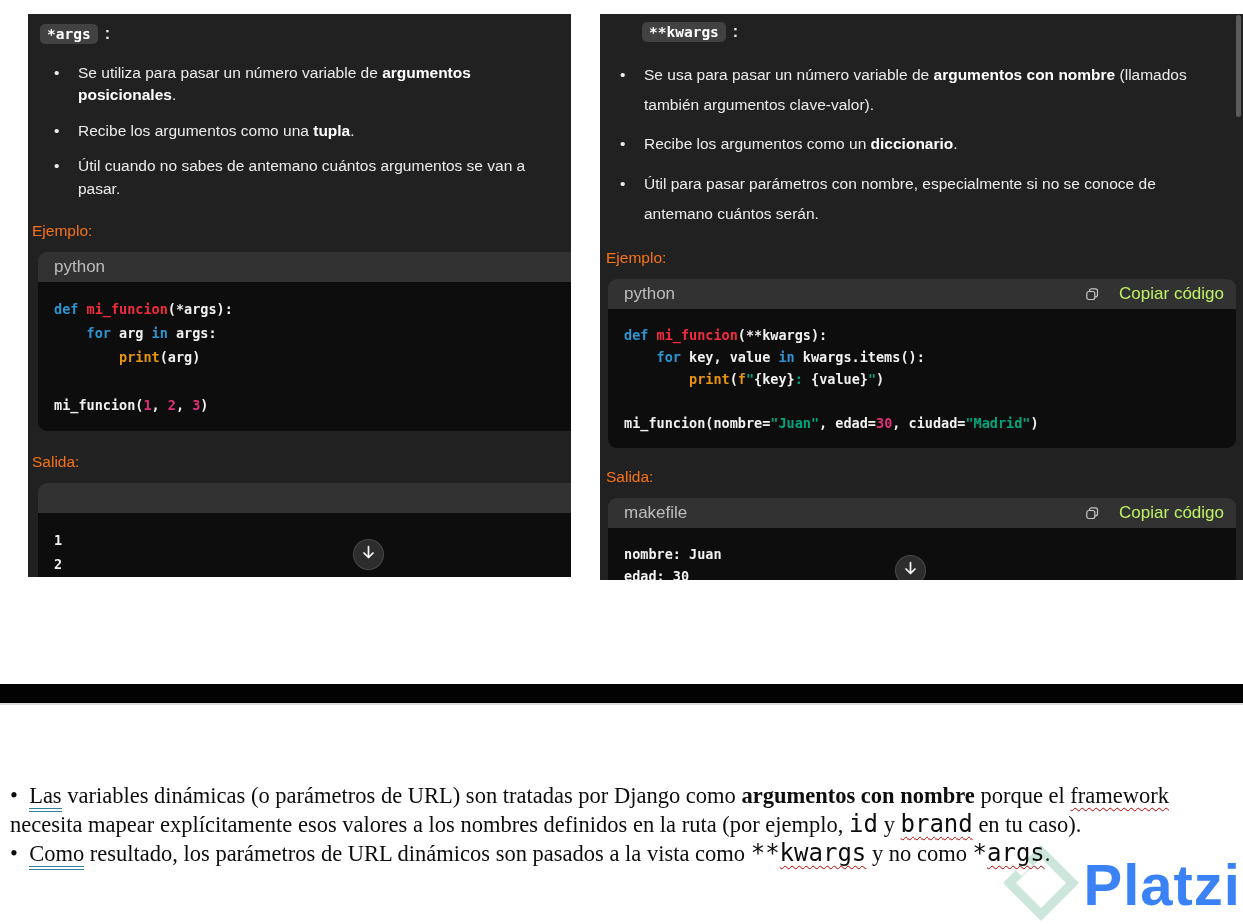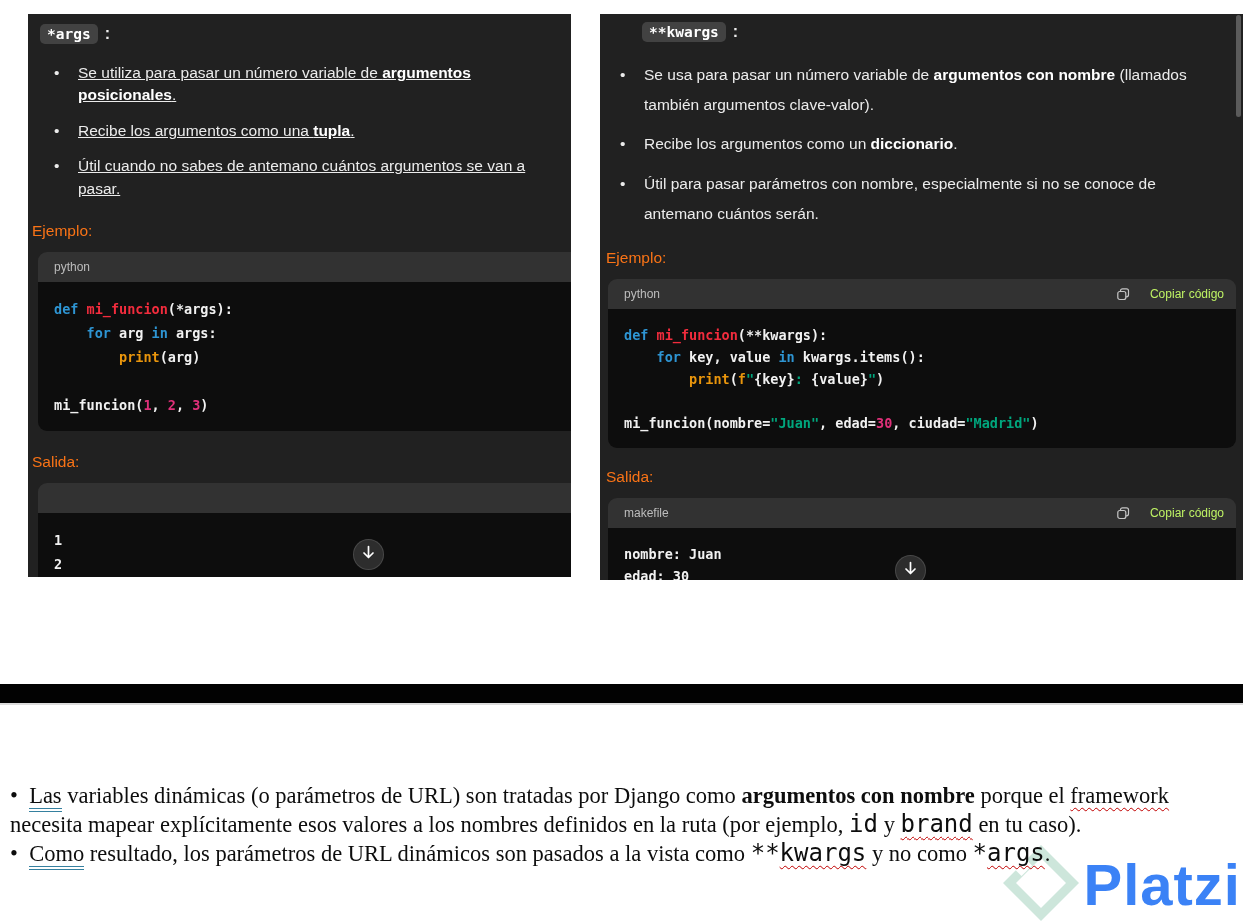--- a/index.html
+++ b/index.html
@@ -21,34 +21,34 @@
   .code-chip{
     font-family:"DejaVu Sans Mono",monospace;font-size:14.5px;font-weight:700;
     background:#424242;color:#ffffff;padding:2px 7px;border-radius:5px;
   }
   .chip-suffix{margin-left:7px;font-weight:700;color:#ececec;font-size:16px;}
 
   .bullets{margin-top:18px;}
   #left-panel .bullets{margin-left:24px;margin-right:10px;}
   #right-panel .bullets{margin-left:18px;margin-right:14px;}
   .bullet-item{position:relative;padding-left:26px;}
-  #left-panel .bullet-item{margin-bottom:13px;line-height:1.45;text-decoration:underline;}
+  #left-panel .bullet-item{margin-bottom:13px;line-height:1.45;}
   #right-panel .bullet-item{margin-bottom:9px;line-height:1.95;}
   .bullet-item::before{content:"\2022";position:absolute;left:2px;top:0;color:#ececec;}
 
   .section-label{color:#f97316;}
   #left-panel .section-label{margin:22px 0 0 4px;}
   #right-panel .section-label{margin:20px 0 0 6px;}
 
   .code-block{margin-top:12px;border-radius:9px;}
   #left-panel .code-block{margin-left:10px;width:640px;}
   #right-panel .code-block{margin-left:8px;margin-right:7px;}
   .code-header{
     height:30px;display:flex;align-items:center;justify-content:space-between;
-    background:#323232;color:#bdbdbd;font-size:12px;padding:0 12px 0 16px;
+    background:#323232;color:#bdbdbd;font-size:17px;padding:0 12px 0 16px;
     border-radius:9px 9px 0 0;
   }
   .copy-btn{display:flex;align-items:center;gap:20px;color:#bef264;cursor:pointer;}
   .copy-btn svg{display:block;}
   .code-body{
     background:#0d0d0d;border-radius:0 0 9px 9px;
     padding:15px 12px 14px 16px;
     font-family:"DejaVu Sans Mono",monospace;font-size:13.5px;font-weight:600;
     color:#f1f1f1;
   }

